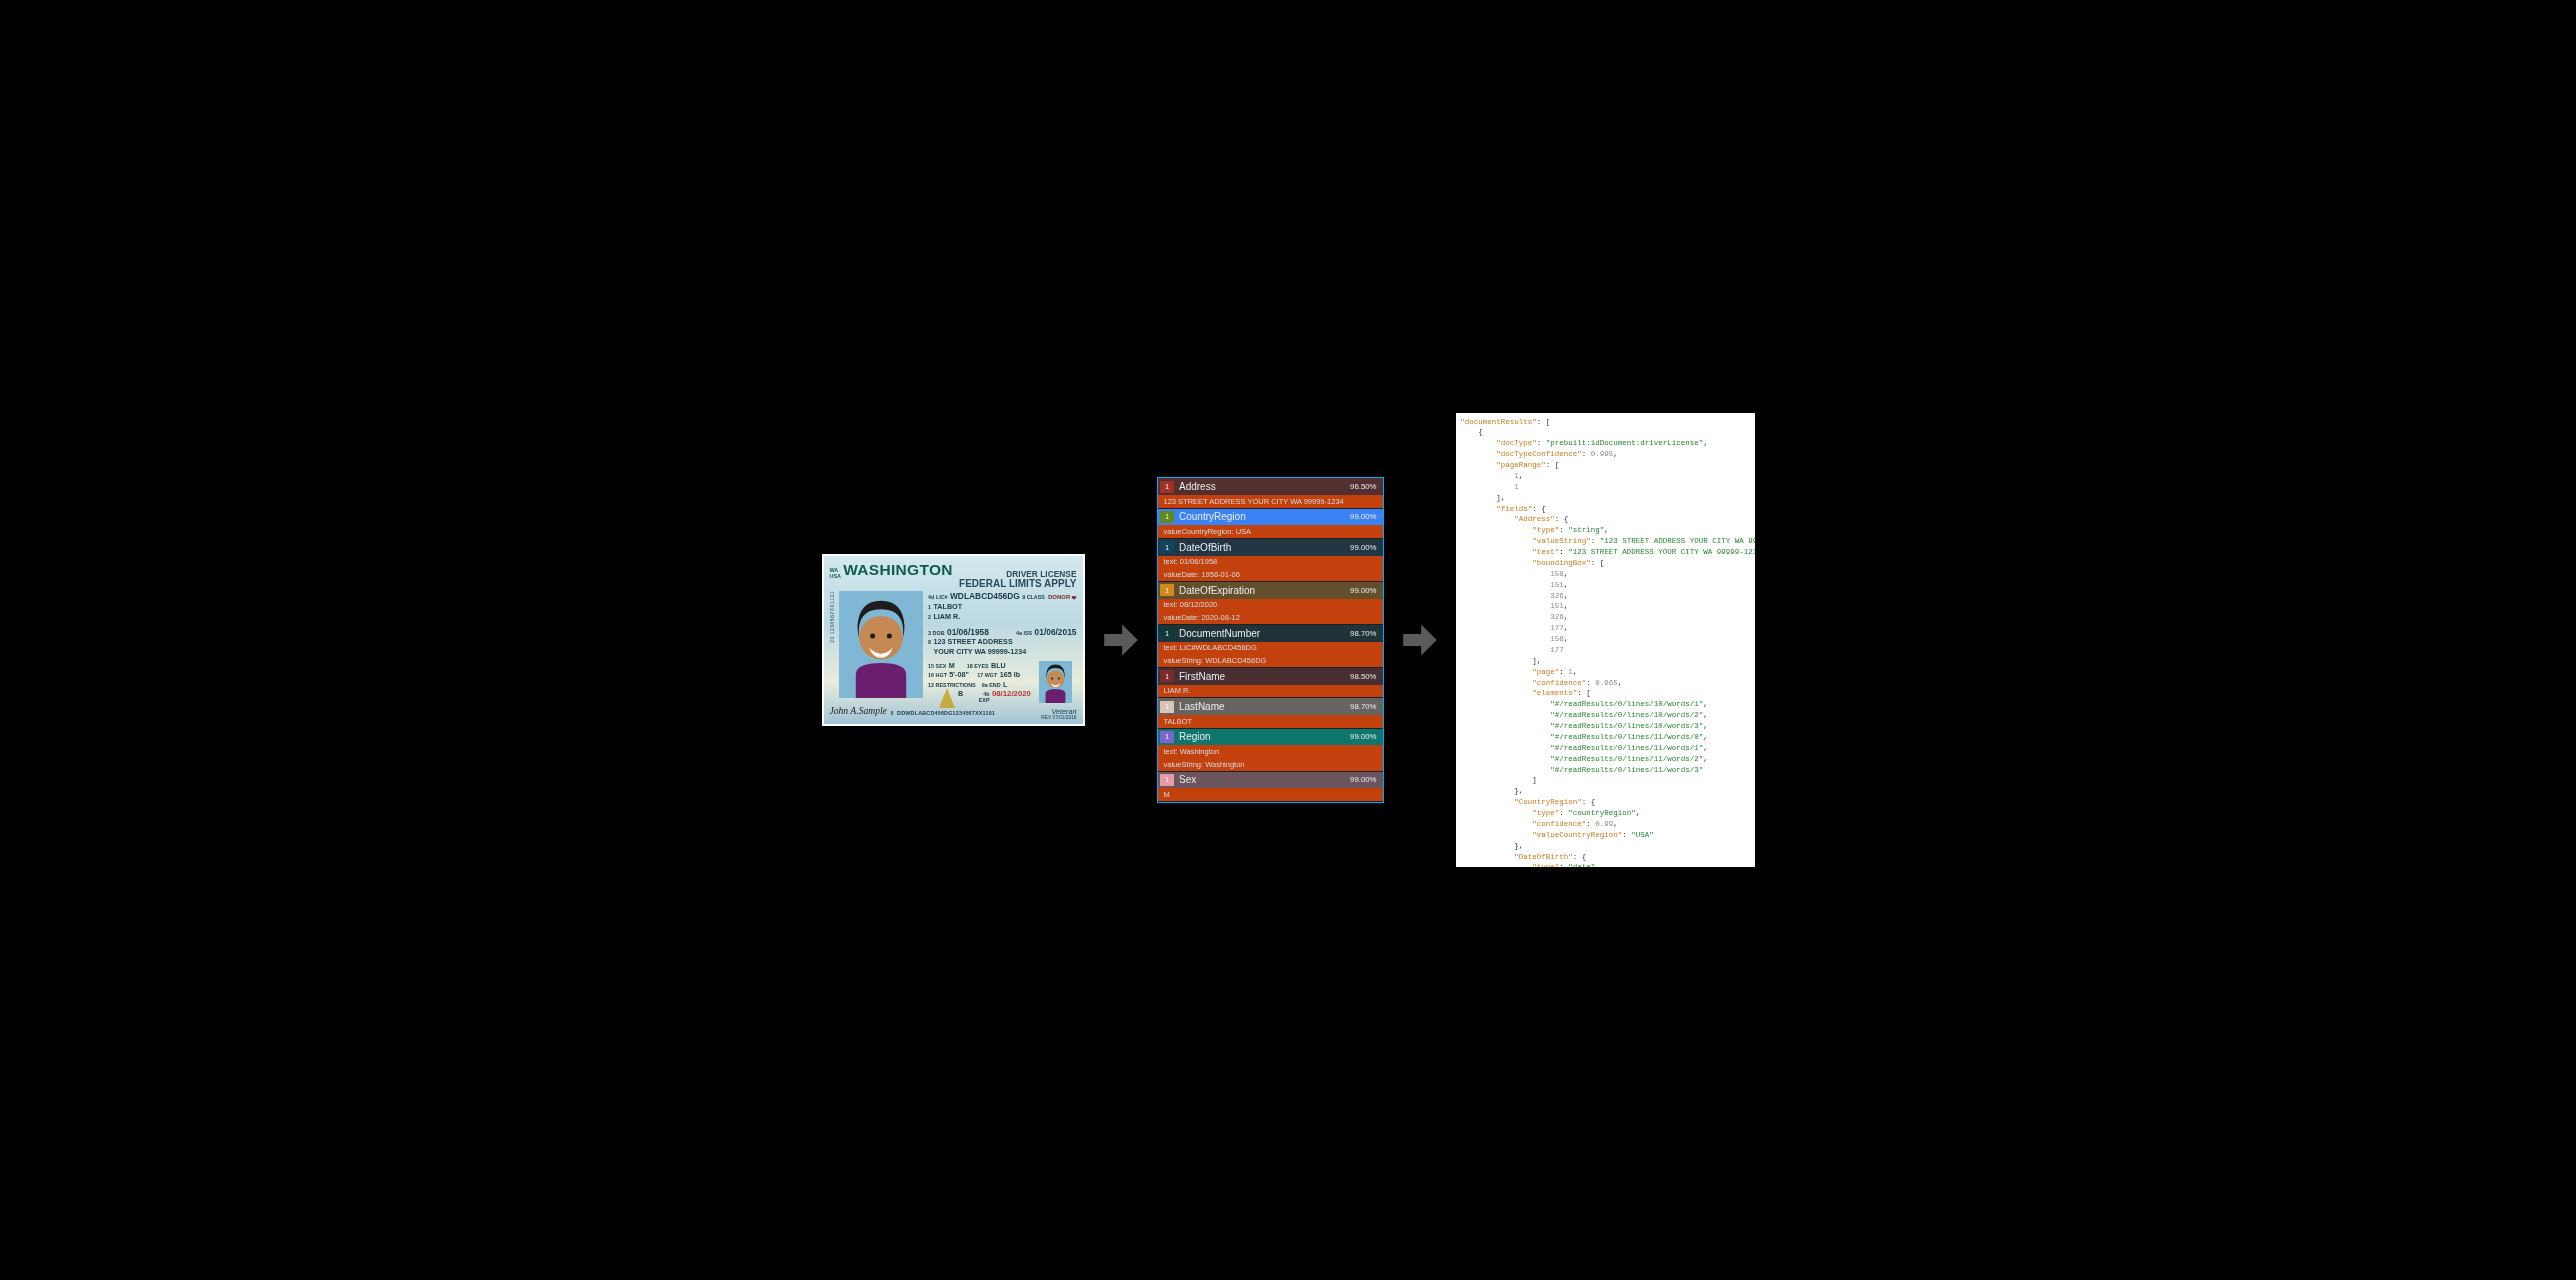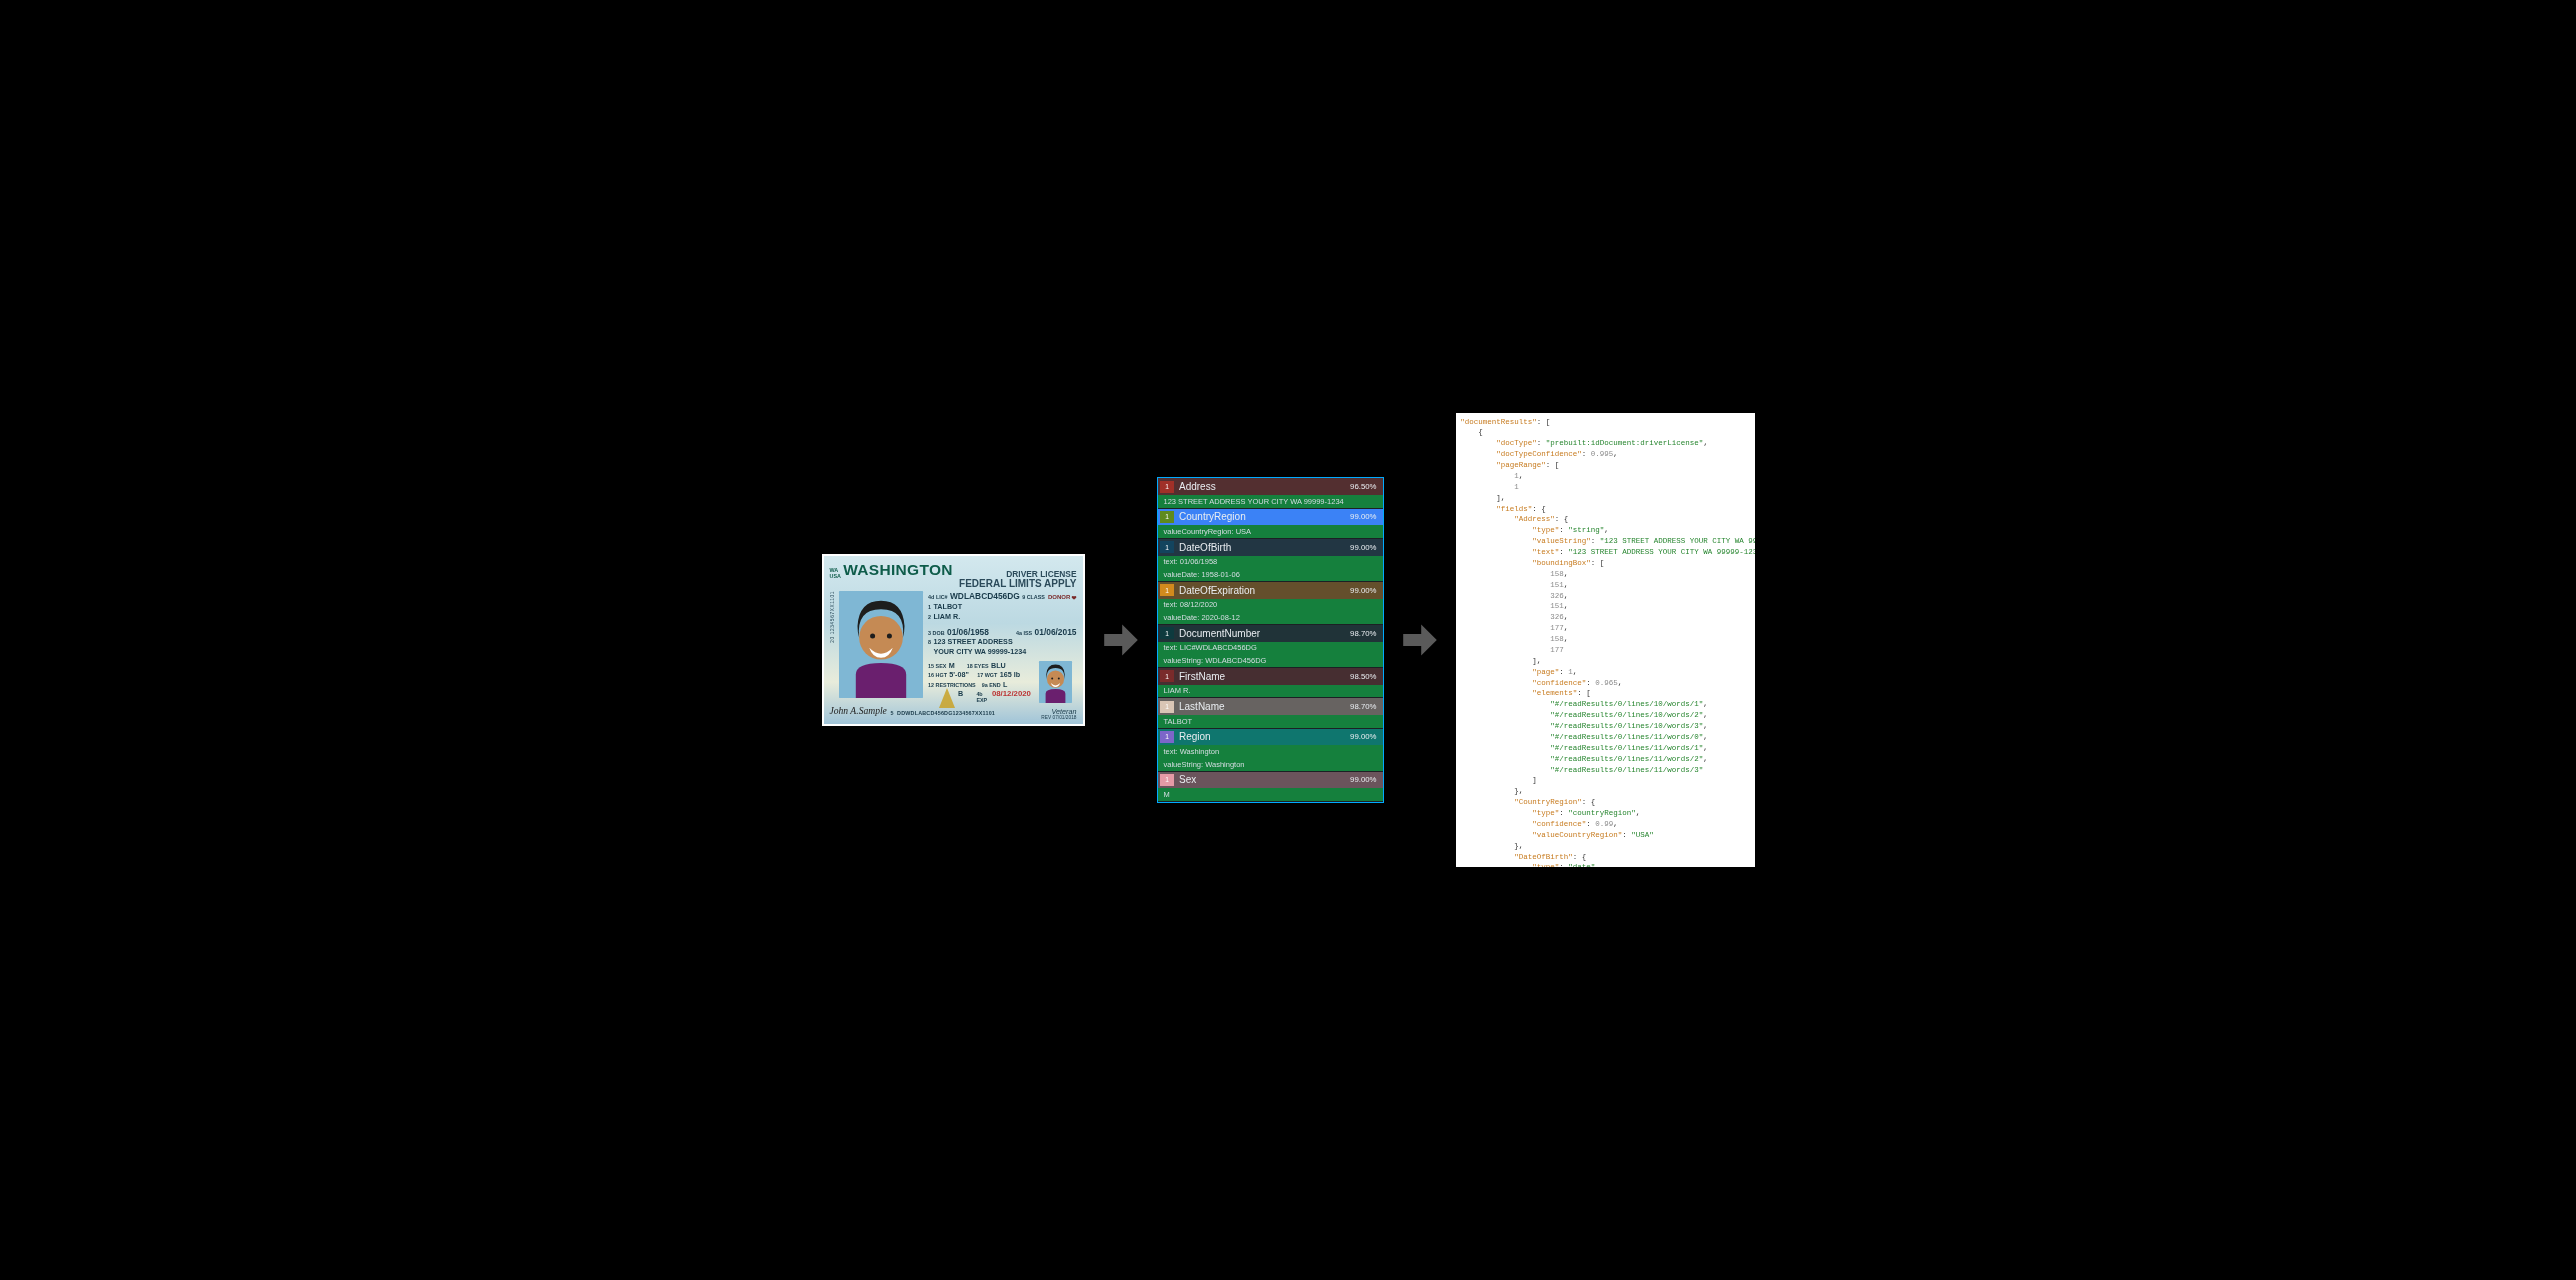--- a/index.html
+++ b/index.html
@@ -38,21 +38,21 @@
   .side-rot {
     writing-mode: vertical-rl; transform: rotate(180deg);
     font-size:4.8px; letter-spacing:0.6px; color:#2b4a5a; align-self:flex-start;
   }
   .photo-main {
     width:84px; height:107px; background:#7fb7d4; border-radius:1.2px;
     display:flex; align-items:flex-end; justify-content:center; overflow:hidden;
     position:relative; flex-shrink:0;
   }
   .lic-fields { flex:1; font-size:6.6px; color:#193a4a; }
-  .lic-row { display:flex; align-items:baseline; gap:2.4px; margin-bottom:0.6px;}
+  .lic-row { display:flex; align-items:baseline; gap:2.4px; margin-bottom:0.6px;text-align:right;}
   .lbl { font-size:5.4px; font-weight:700; }
   .val { font-size:7.2px; font-weight:800; }
   .valbig { font-size:8.4px; font-weight:800; }
   .donor { color:#7a2a2a; font-size:6px; font-weight:700; margin-left:auto; display:flex; align-items:center; gap:1.2px;}
   .lic-two { display:flex; gap:3.6px; margin-top:4.8px;}
   .lic-colA { flex:1; }
   .lic-colB { width:42px; text-align:center; }
   .photo-mini { width:33px; height:42px; background:#7fb7d4; border-radius:1.2px; margin:0 auto 1.2px; overflow:hidden; display:flex; align-items:flex-end; justify-content:center;}
   .expv { color:#b33; font-weight:800; font-size:7.8px;}
   .sig-row { display:flex; align-items:flex-end; gap:3.6px; margin-top:1.2px;}
@@ -76,21 +76,21 @@
   
   .fields-panel {
     width: 227px; background:#2a2f34; color:#e9edf1;
     border:0.6px solid #0af; border-radius:0; flex-shrink:0;
     font-size:7.8px;
   }
   .f-row-head { display:flex; align-items:center; gap:4.8px; padding:2.4px 6px 2.4px 2.4px; }
   .f-tag { width:14.3px; height:12px; display:flex; align-items:center; justify-content:center; font-size:6.6px; color:#fff;}
   .f-name { flex:1; font-size:10px; }
   .f-conf { font-size:7.8px; }
-  .f-sub  { padding:1.8px 6px 1.8px 6px; background:#15803d; color:#d6dde3; font-size:7.5px;}
+  .f-sub  { padding:1.8px 6px 1.8px 6px; background:#c2410c; color:#d6dde3; font-size:7.5px;}
   .f-sub.last { border-bottom:0.6px solid #1c2024; }
 
   
   .json-panel {
     width: 299px; height:454px; background:#fff; flex-shrink:0;
     font-family: Consolas, "Courier New", monospace; font-size:7.5px;
     padding:3.6px 4.8px; overflow:hidden; line-height:1.45; white-space:pre;
     color:#333;
   }
   .jk { color:#c77b1f; }  

